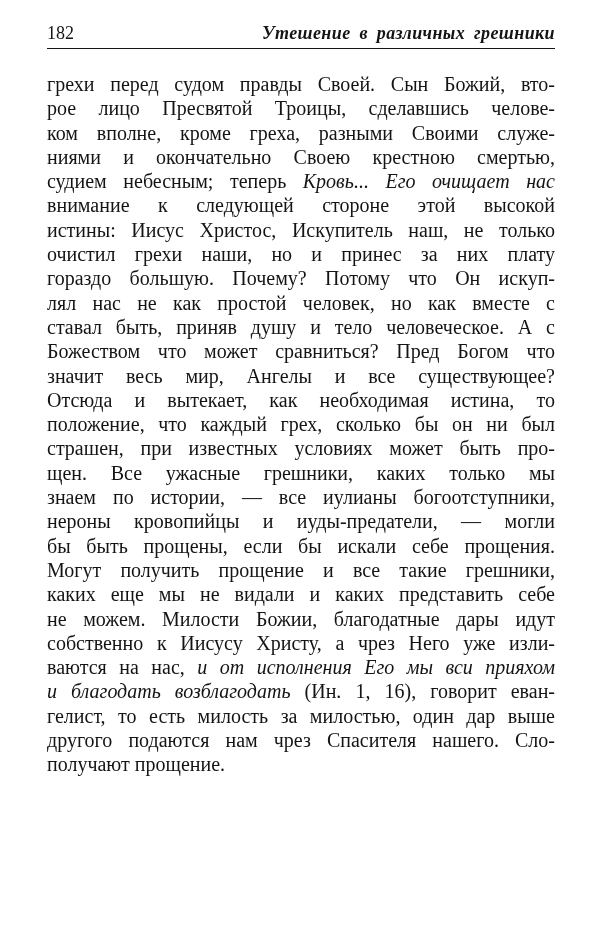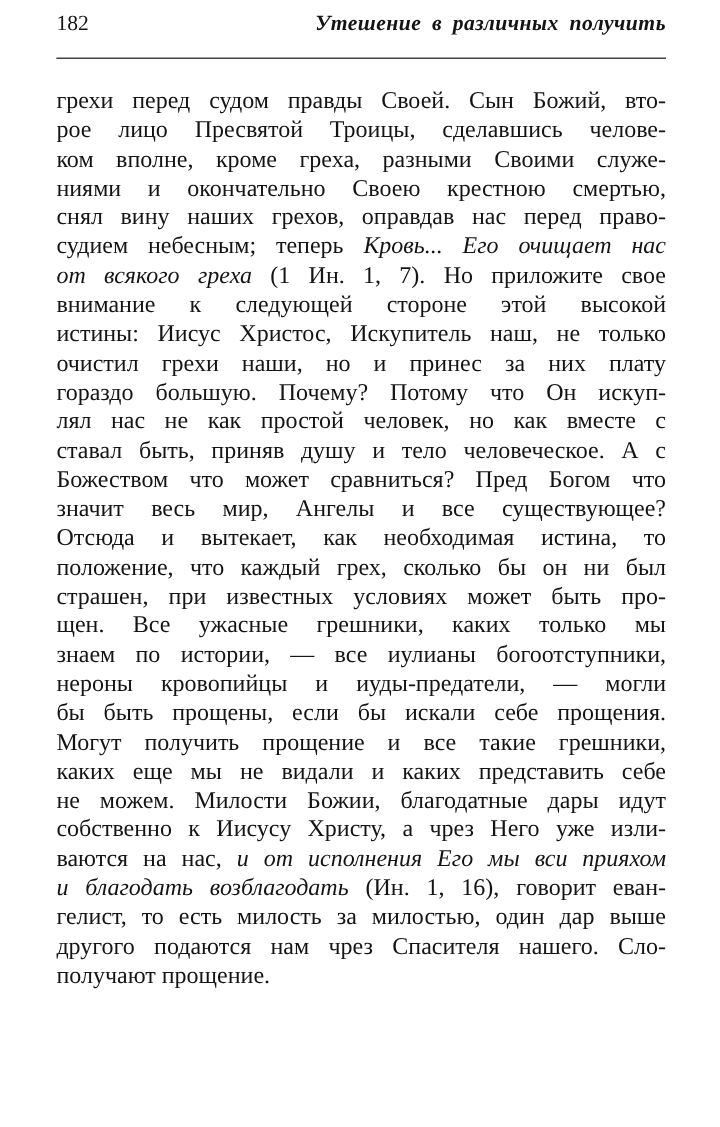--- a/index.html
+++ b/index.html
@@ -8,21 +8,21 @@
       width: 600px;
       height: 939px;
       background: #ffffff;
       color: #141414;
       font-family: "Liberation Serif", "DejaVu Serif", serif;
       overflow: hidden;
     }
     .header {
       position: absolute;
       left: 47px;
-      top: 8px;
+      top: 22px;
       width: 508px;
       height: 22px;
       display: flex;
       justify-content: space-between;
       align-items: flex-end;
       font-size: 18px;
       line-height: 22px;
     }
     .page-number { font-size: 18px; }
     .running-title {
@@ -55,33 +55,31 @@
     .line.last { text-align-last: left; }
     .it { font-style: italic; }
   </style>
 </head>
 <body>
 
 <div class="page">
 
   <div class="header">
     <span class="page-number">182</span>
-    <span class="running-title">Утешение в различных получить</span>
+    <span class="running-title">Утешение в различных грешники</span>
   </div>
 
   <div class="rule"></div>
 
   <div class="text-body">
     <div class="line"><span>грехи перед судом правды Своей. Сын Божий, вто-</span></div>
     <div class="line"><span>рое лицо Пресвятой Троицы, сделавшись челове-</span></div>
     <div class="line"><span>ком вполне, кроме греха, разными Своими служе-</span></div>
     <div class="line"><span>ниями и окончательно Своею крестною смертью,</span></div>
-    <div class="line"><span>снял вину наших грехов, оправдав нас перед право-</span></div>
     <div class="line"><span>судием небесным; теперь </span><span class="it">Кровь... Его очищает нас</span></div>
-    <div class="line"><span class="it">от всякого греха</span><span> (1 Ин. 1, 7). Но приложите свое</span></div>
     <div class="line"><span>внимание к следующей стороне этой высокой</span></div>
     <div class="line"><span>истины: Иисус Христос, Искупитель наш, не только</span></div>
     <div class="line"><span>очистил грехи наши, но и принес за них плату</span></div>
     <div class="line"><span>гораздо большую. Почему? Потому что Он искуп-</span></div>
     <div class="line"><span>лял нас не как простой человек, но как вместе с</span></div>
     <div class="line"><span>ставал быть, приняв душу и тело человеческое. А с</span></div>
     <div class="line"><span>Божеством что может сравниться? Пред Богом что</span></div>
     <div class="line"><span>значит весь мир, Ангелы и все существующее?</span></div>
     <div class="line"><span>Отсюда и вытекает, как необходимая истина, то</span></div>
     <div class="line"><span>положение, что каждый грех, сколько бы он ни был</span></div>

